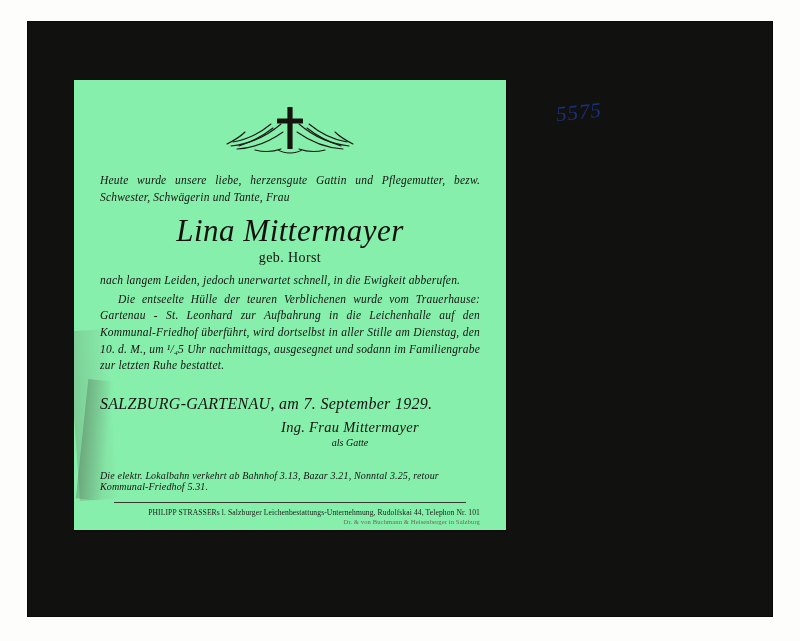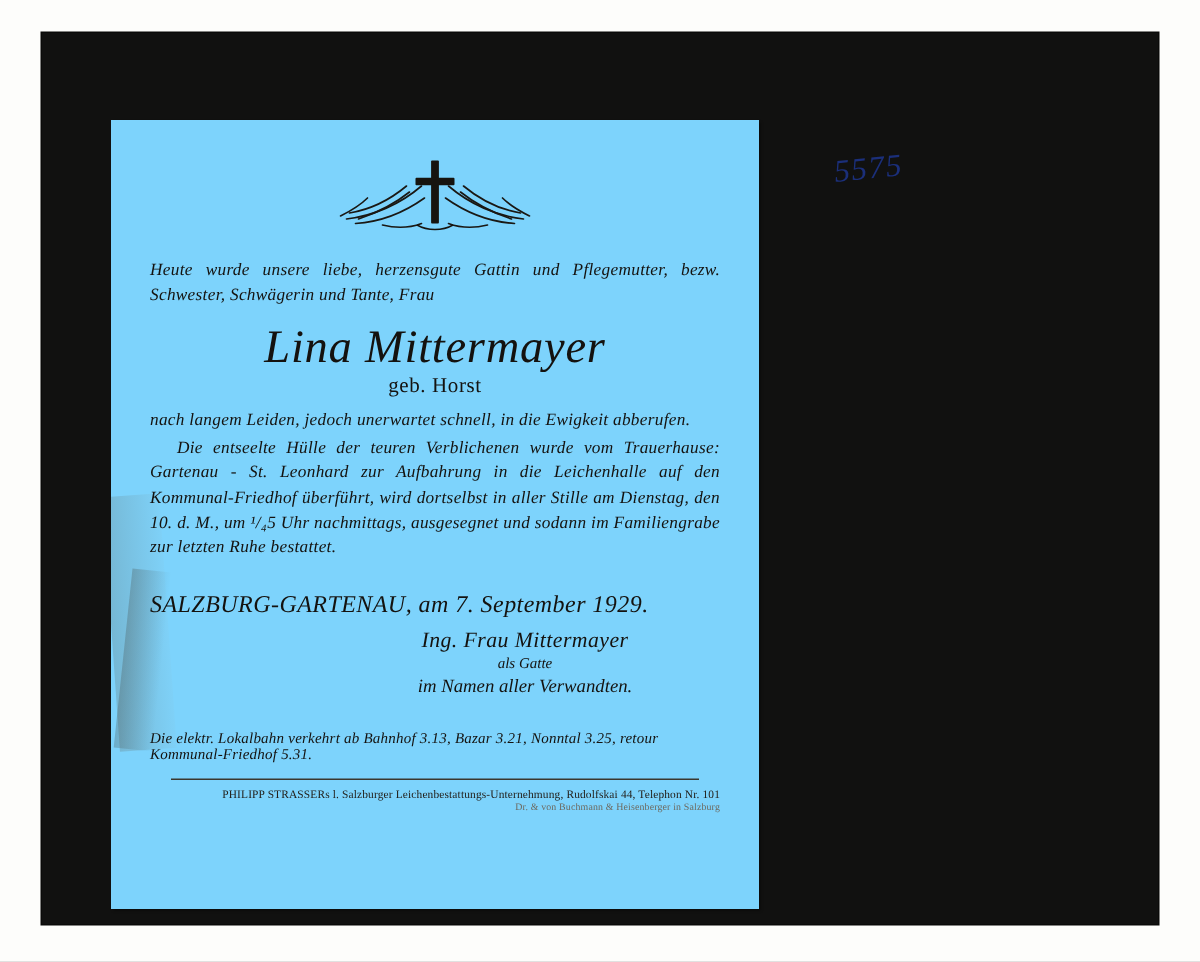--- a/index.html
+++ b/index.html
@@ -32,22 +32,22 @@
     background: #111110;
     box-shadow: 0 0 0 1px #0a0a09;
   }
 
   
   #card {
     position: absolute;
     left: 74px;
     top: 80px;
     width: 432px;
-    height: 526px;
-    background: #7dd3fc;
+    height: 450px;
+    background: #86efac;
     color: #14120f;
     box-shadow: 1px 1px 2px rgba(0,0,0,0.45);
     overflow: hidden;
   }
 
   
   .card-smudge {
     position: absolute;
     left: 0;
     top: 250px;
@@ -237,21 +237,20 @@
       <div class="body-lines">
         <p class="para">nach langem Leiden, jedoch unerwartet schnell, in die Ewigkeit abberufen.</p>
         <p class="para"><span class="indent"></span><span>Die entseelte Hülle der teuren Verblichenen wurde vom Trauerhause: Gartenau - St. Leonhard zur Aufbahrung in die Leichenhalle auf den Kommunal-Friedhof überführt, wird dortselbst in aller Stille am Dienstag, den 10. d. M., um ¹/₄5 Uhr nachmittags, ausgesegnet und sodann im Familiengrabe zur letzten Ruhe bestattet.</span></p>
       </div>
 
       <div class="place-line">SALZBURG-GARTENAU, am 7. September 1929.</div>
 
       <div class="signature">
         <div class="sig-name">Ing. Frau Mittermayer</div>
         <div class="sig-role">als Gatte</div>
-        <div class="sig-rel">im Namen aller Verwandten.</div>
       </div>
 
       <div class="transport">Die elektr. Lokalbahn verkehrt ab Bahnhof 3.13, Bazar 3.21, Nonntal 3.25, retour Kommunal-Friedhof 5.31.</div>
 
       <hr class="rule">
 
       <div class="imprint">
         <span>PHILIPP STRASSERs l. Salzburger Leichenbestattungs-Unternehmung, Rudolfskai 44, Telephon Nr. 101</span>
         <span class="faint">Dr. &amp; von Buchmann &amp; Heisenberger in Salzburg</span>
       </div>

